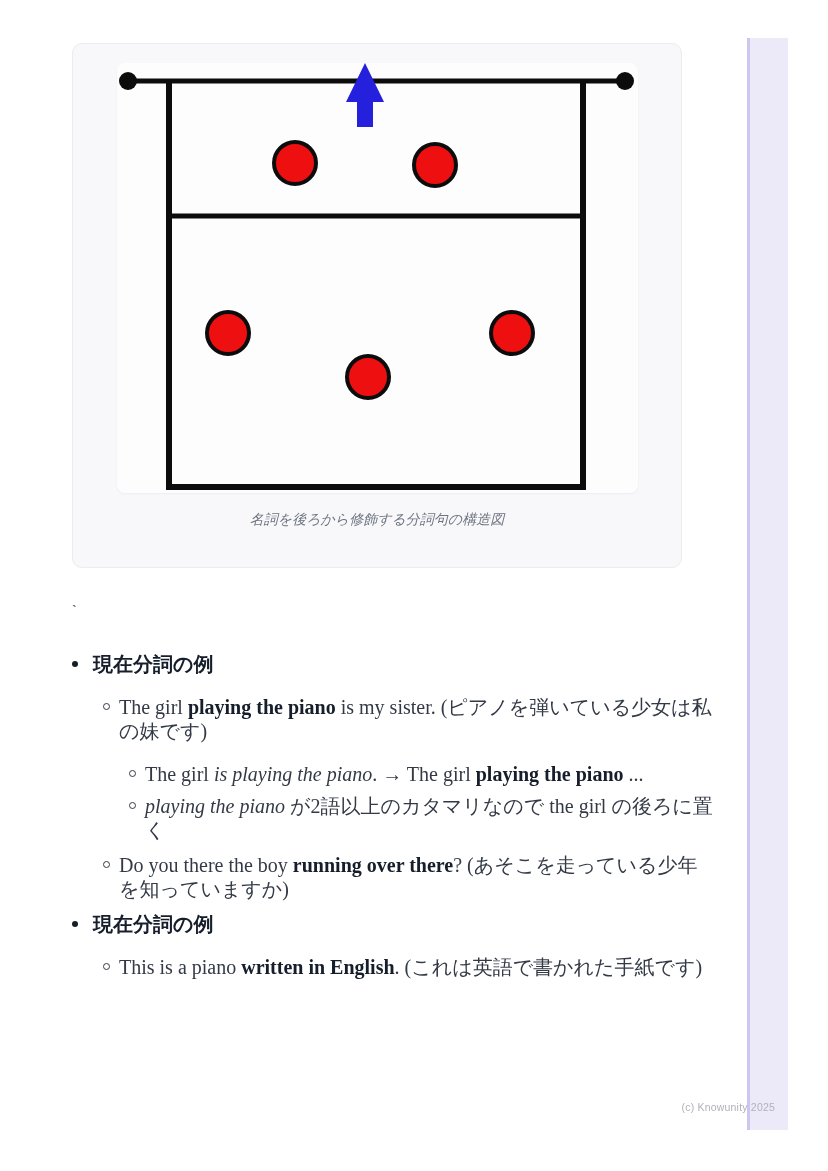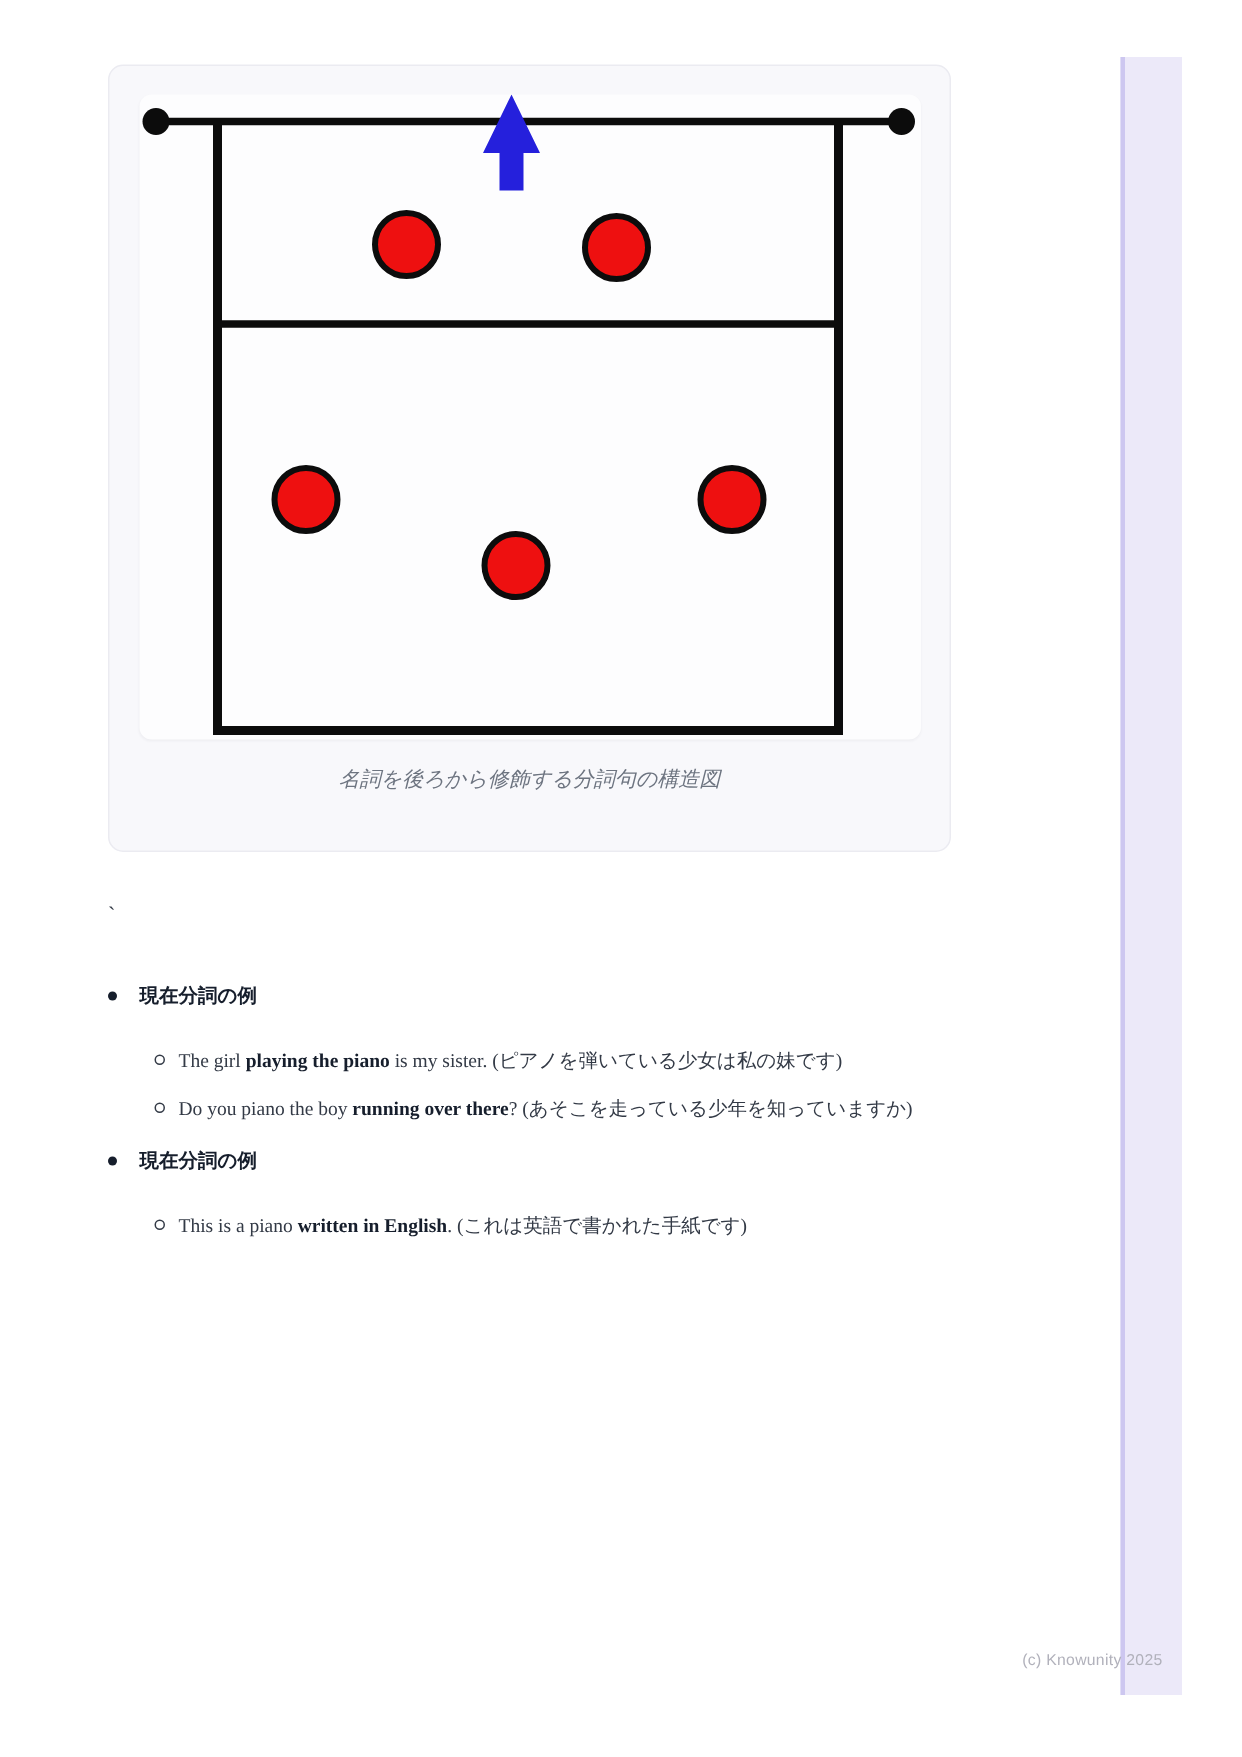--- a/index.html
+++ b/index.html
@@ -9,21 +9,21 @@
     position: relative;
     overflow: hidden;
     background: #ffffff;
     font-family: "Liberation Sans", "DejaVu Sans", sans-serif;
     color: var(--text, #333a46);
   }
 
   
   figure.card {
     margin: 43px 0 0 72px;
-    width: 562px; height: 525px;
+    width: 610px; height: 525px;
     background: var(--cardBg, #f8f8fb);
     border: 1px solid var(--cardBorder, #ebebf1);
     border-radius: 10px;
   }
   .imgwrap {
     width: 521px; height: 430px;
     margin: 19px auto 0;
     background: var(--imgBg, #fdfdfe);
     border-radius: 8px;
     box-shadow: 0 1px 2px rgba(30,30,60,0.05);
@@ -50,21 +50,21 @@
     color: var(--text, #333a46);
   }
 
   
   .content { margin: 29px 0 0 69px; width: 648px; }
   .content ul { list-style: none; margin: 0; padding: 0; }
   .content li {
     position: relative;
     padding-left: 24px;
     margin-bottom: 8px;
-    font-size: 13px;
+    font-size: 20px;
     line-height: 24px;
   }
   .content li:last-child { margin-bottom: 0; }
   .content ul ul { margin: 19px 0 11px 2px; font-family: Liberation Serif, serif; }
   .content li::before {
     content: "";
     position: absolute;
     border-radius: 50%;
     top: 9px;
   }
@@ -130,22 +130,25 @@
       </svg>
     </div>
     <figcaption>名詞を後ろから修飾する分詞句の構造図</figcaption>
   </figure>
 
   <p class="stray">`</p>
 
   <div class="content" id="list-root">
       <ul class="lv1">
         <li><span class="b">現在分詞の例</span><ul class="lv2">
-            <li><span>The girl </span><span class="b">playing the piano</span><span> is my sister. (ピアノを弾いている少女は私の妹です)</span></li>
-            <li><span>Do you piano the boy </span><span class="b">running over there</span><span>? (あそこを走っている少年を知っていますか)</span></li>
+            <li><span>The girl </span><span class="b">playing the piano</span><span> is my sister. (ピアノを弾いている少女は私の妹です)</span><ul class="lv3">
+                <li><span>The girl </span><span class="i">is playing the piano</span><span>. → The girl </span><span class="b">playing the piano</span><span> ...</span></li>
+                <li><span class="i">playing the piano</span><span> が2語以上のカタマリなので the girl の後ろに置く</span></li>
+              </ul></li>
+            <li><span>Do you there the boy </span><span class="b">running over there</span><span>? (あそこを走っている少年を知っていますか)</span></li>
           </ul></li>
         <li><span class="b">現在分詞の例</span><ul class="lv2">
             <li><span>This is a piano </span><span class="b">written in English</span><span>. (これは英語で書かれた手紙です)</span></li>
           </ul></li>
       </ul>
     </div>
 
 </div>
 
 <div class="strip"></div>

